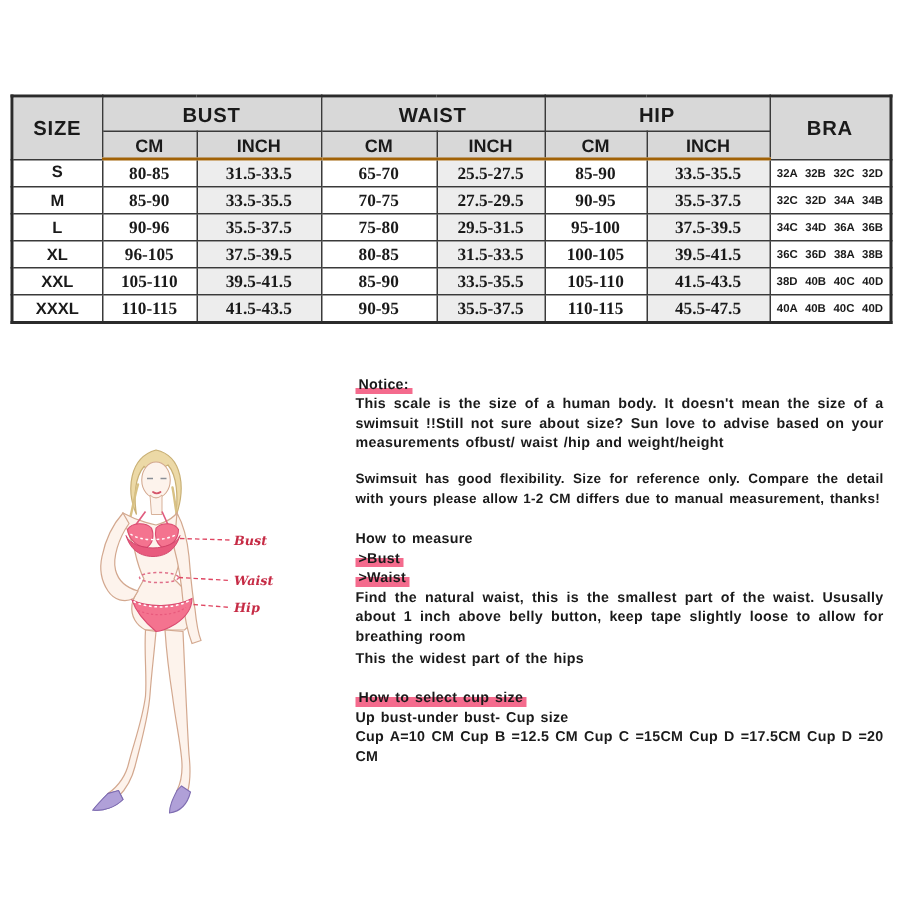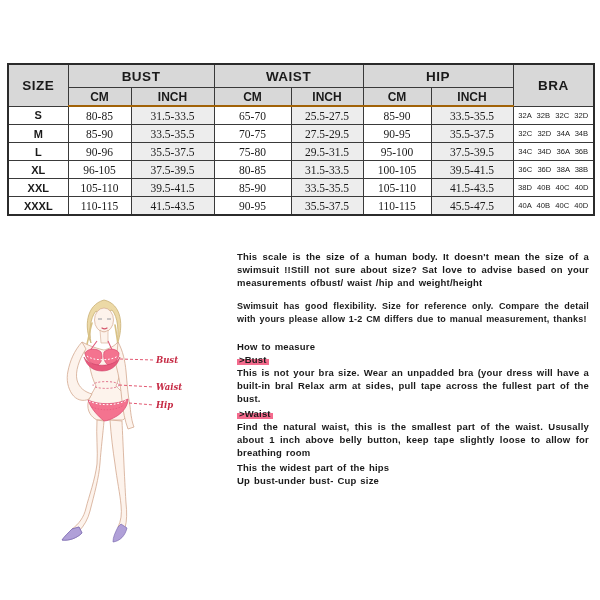--- a/index.html
+++ b/index.html
@@ -14,21 +14,21 @@
 
   
   table.size-table{position:absolute;left:7px;top:63px;width:586px;border-collapse:collapse;
                    table-layout:fixed;border:2px solid #2b2b2b;}
   .size-table th,.size-table td{border:1px solid #3a3a3a;text-align:center;vertical-align:middle;
                    padding:0;overflow:hidden;white-space:nowrap;}
   .size-table thead th{background:var(--header-gray);font-weight:bold;}
   .size-table thead tr.h1 th{height:22px;font-size:13.5px;letter-spacing:.5px;}
   .size-table thead tr.h2 th{height:17px;font-size:12px;}
   .size-table thead tr.h2 th{border-bottom:2px solid #a16207;}
-  .size-table tbody td{height:17px;font-family:"Liberation Serif",serif;font-size:11.5px;background:#fff;}
+  .size-table tbody td{height:17px;font-family:"Liberation Serif",serif;font-size:11.5px;background:#fff;font-weight:bold;}
   .size-table tbody td.sz{font-family:"Liberation Sans",sans-serif;font-weight:bold;font-size:11px;}
   .size-table tbody td.inch{background:var(--inch-gray);}
   .size-table tbody td.bra{font-family:"Liberation Sans",sans-serif;font-size:7.6px;word-spacing:3px;}
 
   
   .figure{position:absolute;left:55px;top:293px;width:130px;height:250px;}
   .figure svg{display:block;width:130px;height:250px;overflow:visible;}
   .fig-label{font-family:"DejaVu Serif",serif;font-style:italic;font-weight:bold;
              font-size:8.5px;fill:var(--label-red);}
 
@@ -198,29 +198,31 @@
         <line x1="74" y1="110" x2="99" y2="112"></line>
       </g>
 
       <text class="fig-label" x="101" y="70">Bust</text>
       <text class="fig-label" x="101" y="97">Waist</text>
       <text class="fig-label" x="101" y="115">Hip</text>
     </svg>
   </div>
 
   <div class="info">
-    <p class="lead">This scale is the size of a human body. It doesn't mean the size of a swimsuit !!Still not sure about size? Sat love to advise based on your measurements ofbust/ waist /hip and weight/height</p>
+    <div class="hl-wrap"><span class="hl underline">Notice:</span></div>
+    <p class="lead">This scale is the size of a human body. It doesn't mean the size of a swimsuit !!Still not sure about size? Sun love to advise based on your measurements ofbust/ waist /hip and weight/height</p>
     <p class="subnote">Swimsuit has good flexibility. Size for reference only. Compare the detail with yours please allow 1-2 CM differs due to manual measurement, thanks!</p>
 
     <p class="measure-h">How to measure</p>
 
     <div class="hl-wrap"><span class="hl">&gt;Bust</span></div>
-    <p class="sect">This is not your bra size. Wear an unpadded bra (your dress will have a built-in bral Relax arm at sides, pull tape across the fullest part of the bust.</p>
 
     <div class="hl-wrap"><span class="hl">&gt;Waist</span></div>
     <p class="sect">Find the natural waist, this is the smallest part of the waist. Ususally about 1 inch above belly button, keep tape slightly loose to allow for breathing room</p>
 
     <p>This the widest part of the hips</p>
 
+    <div class="hl-wrap gap-before-cup"><span class="hl">How to select cup size</span></div>
     <p>Up bust-under bust- Cup size</p>
+    <p>Cup A=10 CM Cup B =12.5 CM Cup C =15CM Cup D =17.5CM Cup D =20 CM</p>
   </div>
 
 </div>
 
 </body></html>

